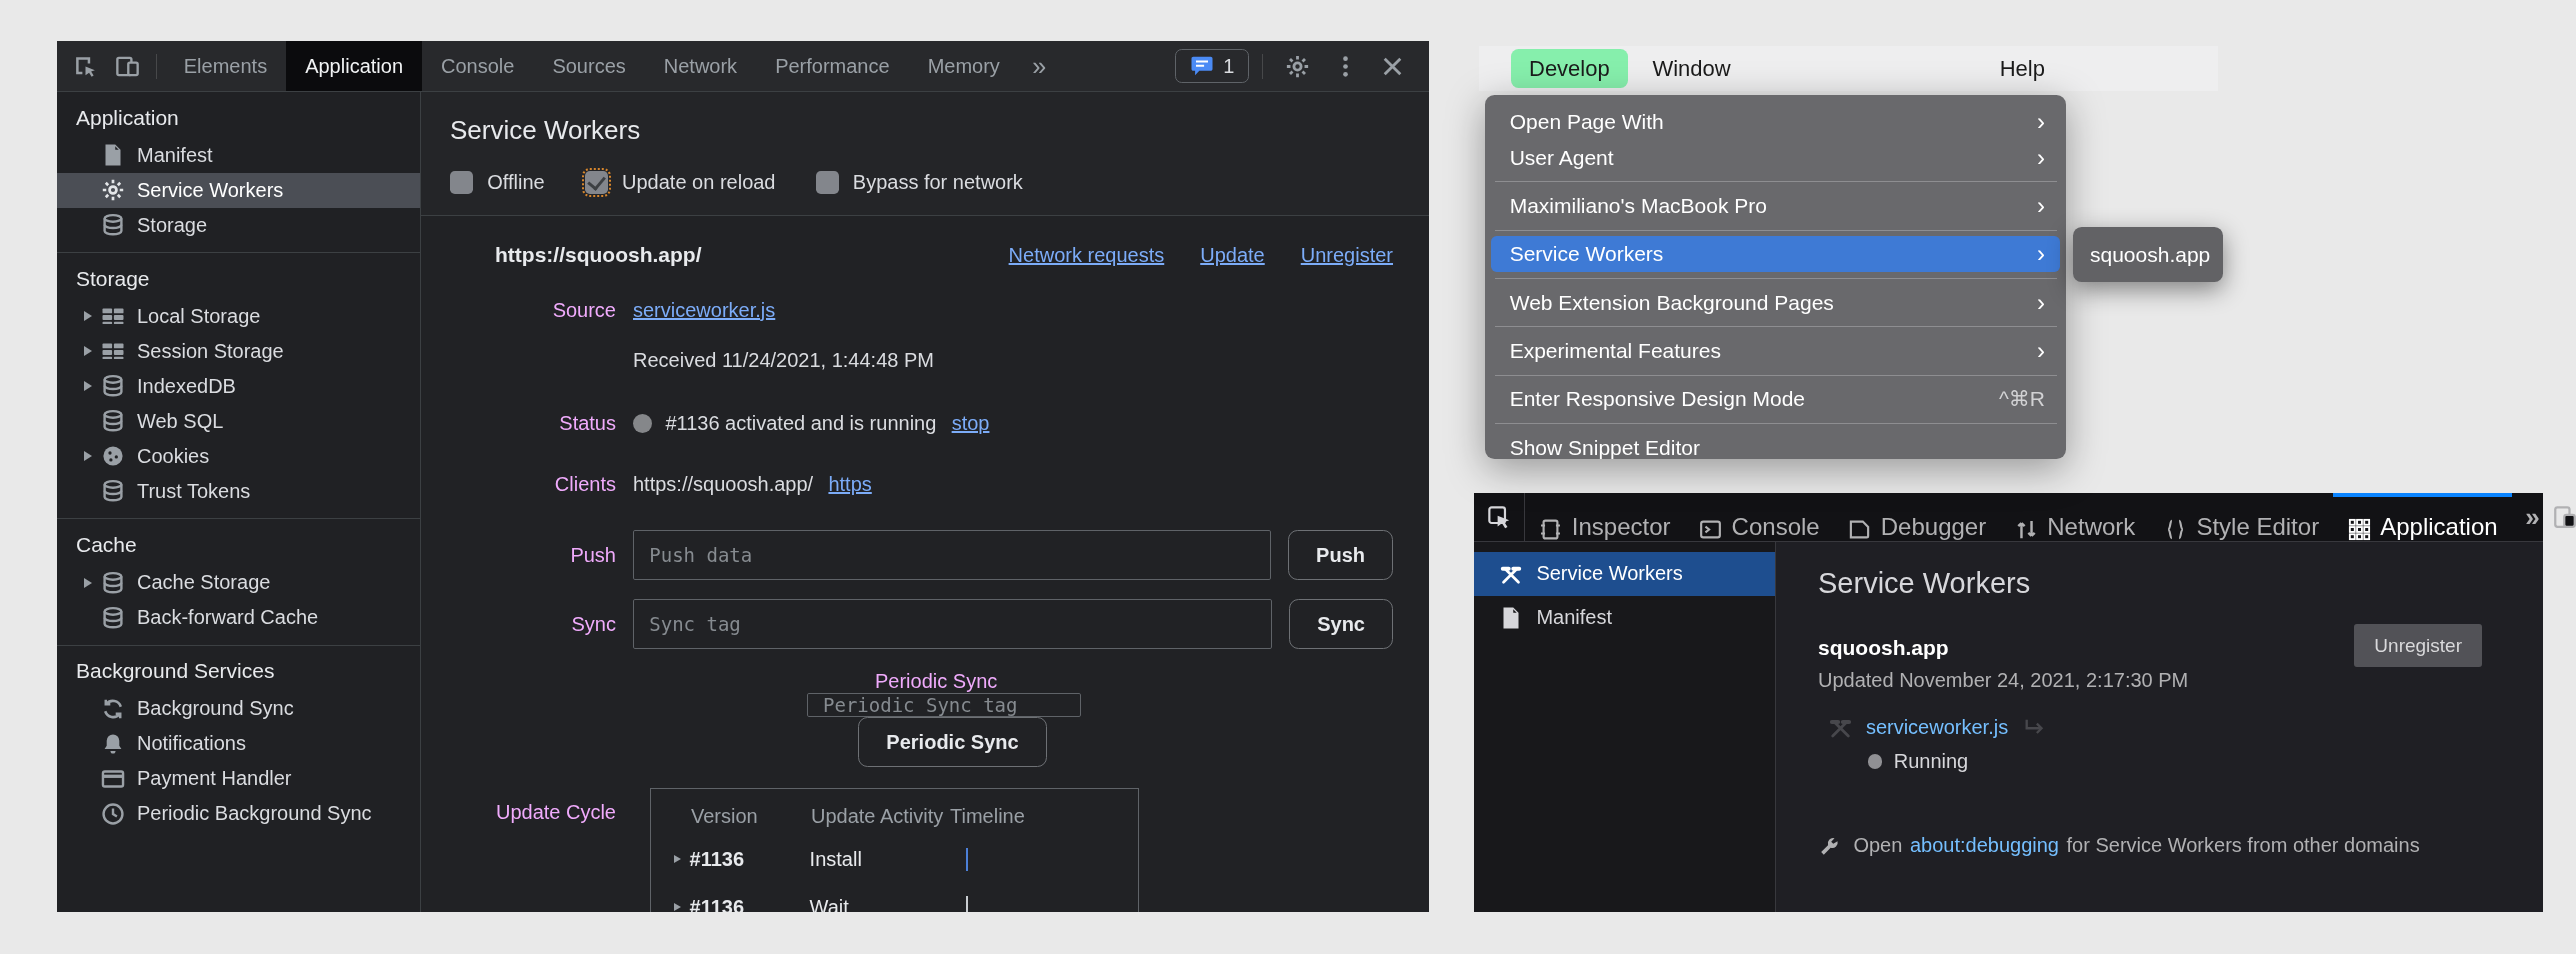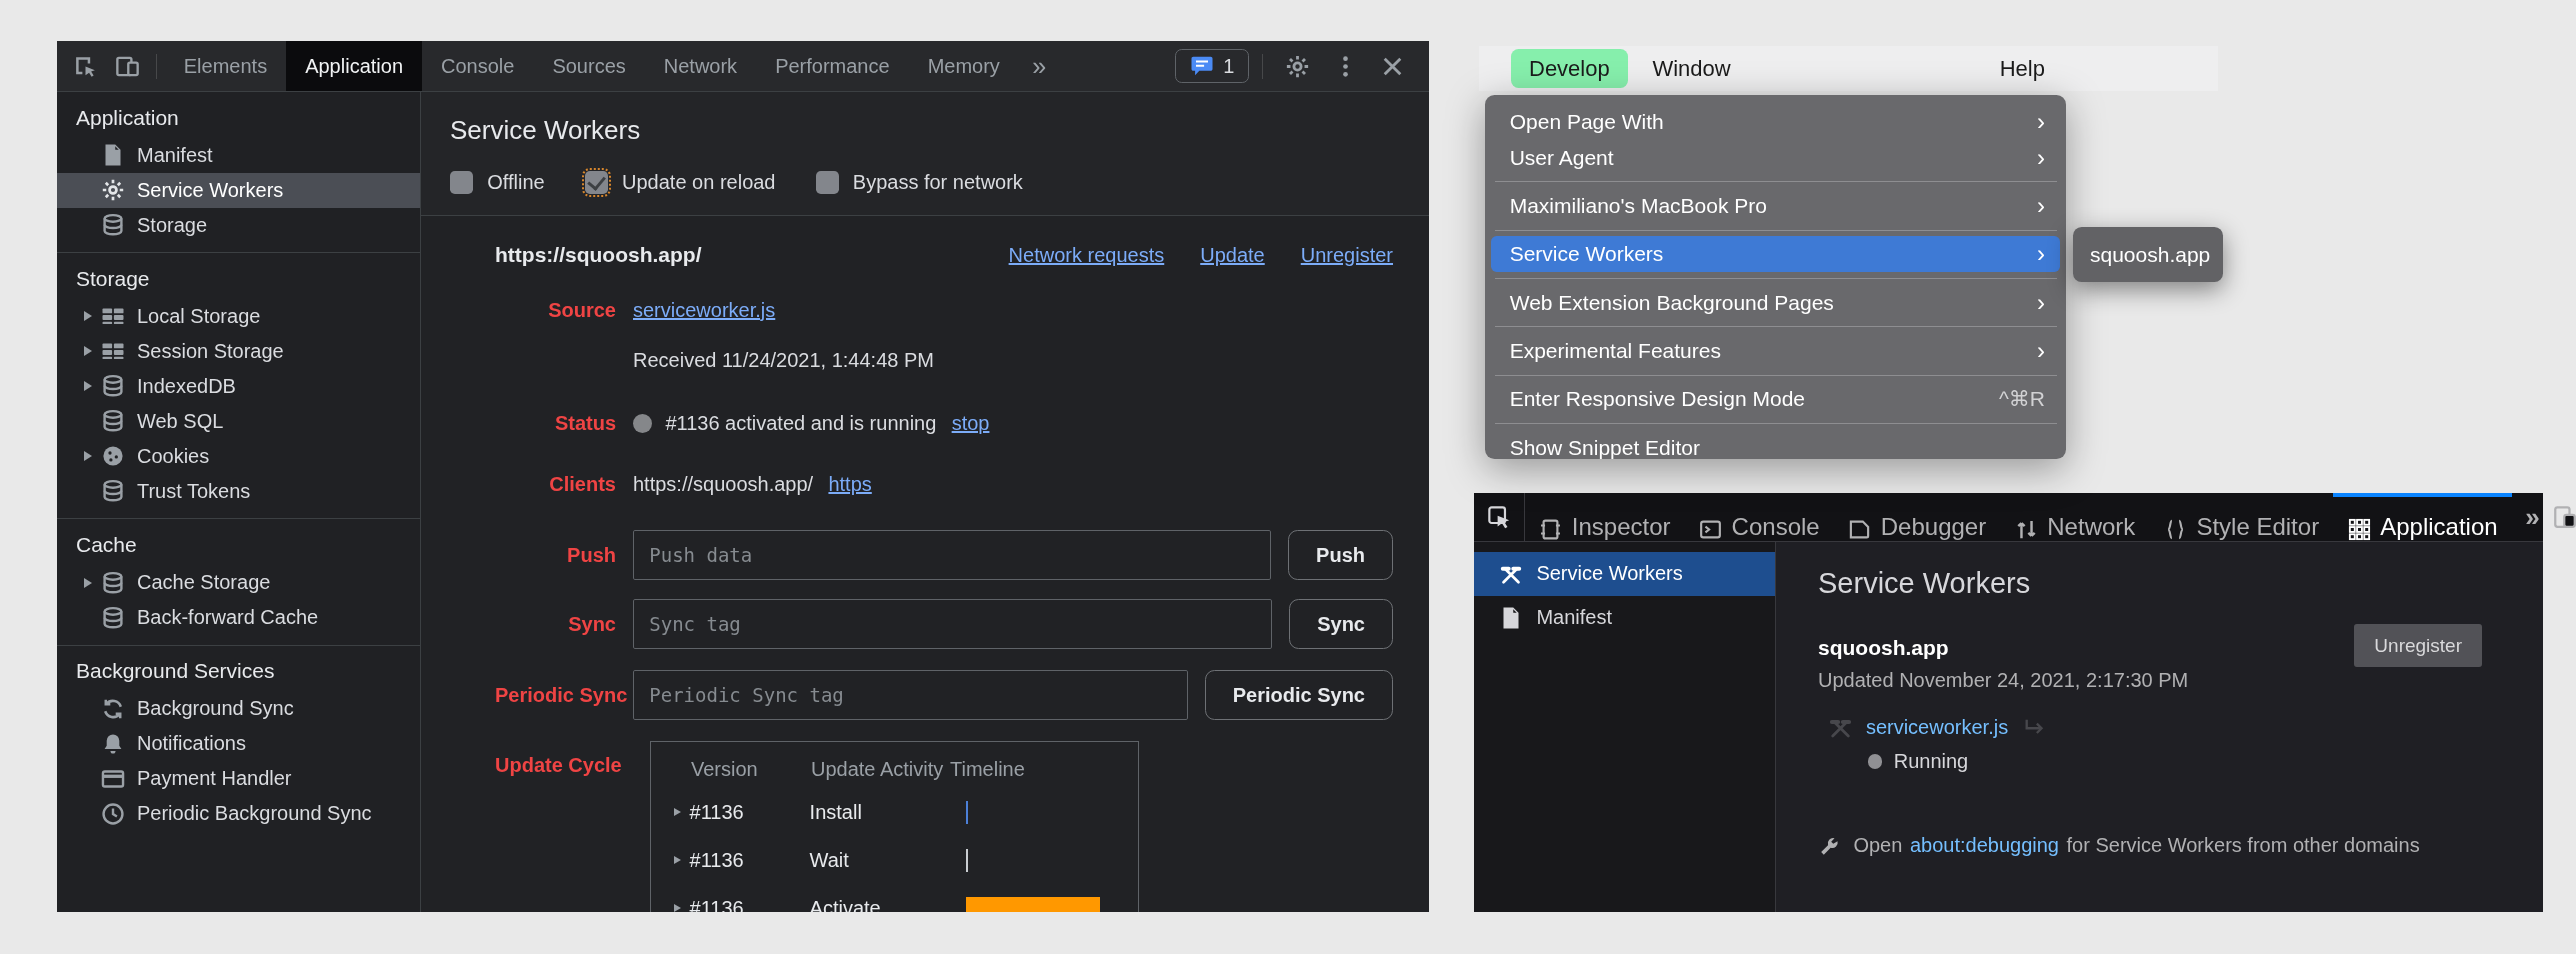--- a/index.html
+++ b/index.html
@@ -46,37 +46,37 @@
   .cbx.checked::after{content:'';position:absolute;left:6.7px;top:1.9px;width:7.6px;height:13.4px;
     border:solid #3d4043;border-width:0 3.8px 3.8px 0;transform:rotate(40deg);}
   .cb-label{color:#dadce0;font-size:20px;}
 
   .c-worker{flex:1;padding:0 36px 0 74px;overflow:hidden;}
   .c-origin-row{display:flex;align-items:center;margin-top:27px;}
   .c-origin{font-size:21px;font-weight:bold;color:#e8eaed;}
   .c-links{margin-left:auto;display:flex;gap:36px;}
   .c-link{color:#7cacf8;font-size:20px;text-decoration:underline;}
   .c-row{display:flex;align-items:center;}
-  .c-label{width:121px;text-align:right;color:#ef4444;font-size:20px;flex-shrink:0;
-    margin-right:17px;white-space:nowrap;font-weight:bold;}
+  .c-label{width:121px;text-align:right;color:#f0abfc;font-size:20px;flex-shrink:0;
+    margin-right:17px;white-space:nowrap;}
   .c-val{color:#dadce0;font-size:20px;}
   .c-dot{width:19px;height:19px;border-radius:50%;background:#85878a;margin-right:13.4px;flex-shrink:0;}
   .gap16{width:15.3px;flex-shrink:0;}
   .c-input{flex:1;height:48px;background:transparent;border:1px solid #5f6368;border-radius:1.9px;
     color:#8b5cf6;font-family:"DejaVu Sans Mono",monospace;font-size:19px;padding:0 15.3px;outline:none;min-width:0;}
   .c-input::placeholder{color:#868b90;}
   .c-btn{margin-left:17px;height:50px;border:1px solid #6e7175;border-radius:9.5px;background:transparent;
     color:#e8eaed;font-weight:bold;font-size:20px;padding:0 27px;white-space:nowrap;
     font-family:"Liberation Sans",sans-serif;}
   .uc-table{margin-left:17px;border:1px solid #5f6368;width:489px;box-sizing:border-box;padding-bottom:9.5px;}
   .uc-head{display:flex;padding:13.4px 0 3.8px 40px;color:#9aa0a6;font-size:20px;height:29px;align-items:center;}
   .uc-hver{width:120px;}.uc-hact{width:139px;}
   .uc-row{display:flex;align-items:center;height:48px;font-size:20px;color:#e8eaed;}
   .uc-row .tri{margin-left:23px;border-left-width:7.6px;border-top-width:4.8px;border-bottom-width:4.8px;}
-  .uc-ver{width:120px;}.uc-act{width:139px;}
+  .uc-ver{width:120px;font-weight:bold;}.uc-act{width:139px;}
   .tl-tick{width:2.9px;height:23px;margin-left:17px;}
   .tl-tick.blue{background:#4c80d8;}
   .tl-tick.gray{background:#c9cdd1;}
   .tl-bar{width:134px;height:23px;margin-left:17px;}
 
   
   .sf-menubar{position:absolute;left:1479px;top:46px;width:739px;height:45px;background:#eeeeef;
     display:flex;align-items:center;font-size:22px;color:#1b1b1b;}
   .mb-item{padding:6.7px 18px;border-radius:7.6px;margin-left:6.7px;}
   .mb-item.active{background:#86efac;margin-left:32px;}
@@ -439,21 +439,21 @@
         <div class="c-row" style="margin-top:34px;">
           <span class="c-label">Push</span>
           <input class="c-input" placeholder="Push data" style="">
           <button class="c-btn">Push</button>
         </div>
         <div class="c-row" style="margin-top:19px;">
           <span class="c-label">Sync</span>
           <input class="c-input" placeholder="Sync tag" style="">
           <button class="c-btn">Sync</button>
         </div>
-        <div class="c-row" style="margin-top:21px;">
+        <div class="c-row" style="margin-top:21px;flex-direction:column;">
           <span class="c-label">Periodic Sync</span>
           <input class="c-input" placeholder="Periodic Sync tag" style="">
           <button class="c-btn">Periodic Sync</button>
         </div>
 
         <div class="c-row" style="margin-top:21px;align-items:flex-start;">
           <span class="c-label" style="margin-top:13.4px;">Update Cycle</span>
           <div class="uc-table">
             <div class="uc-head">
               <span class="uc-hver">Version</span>

